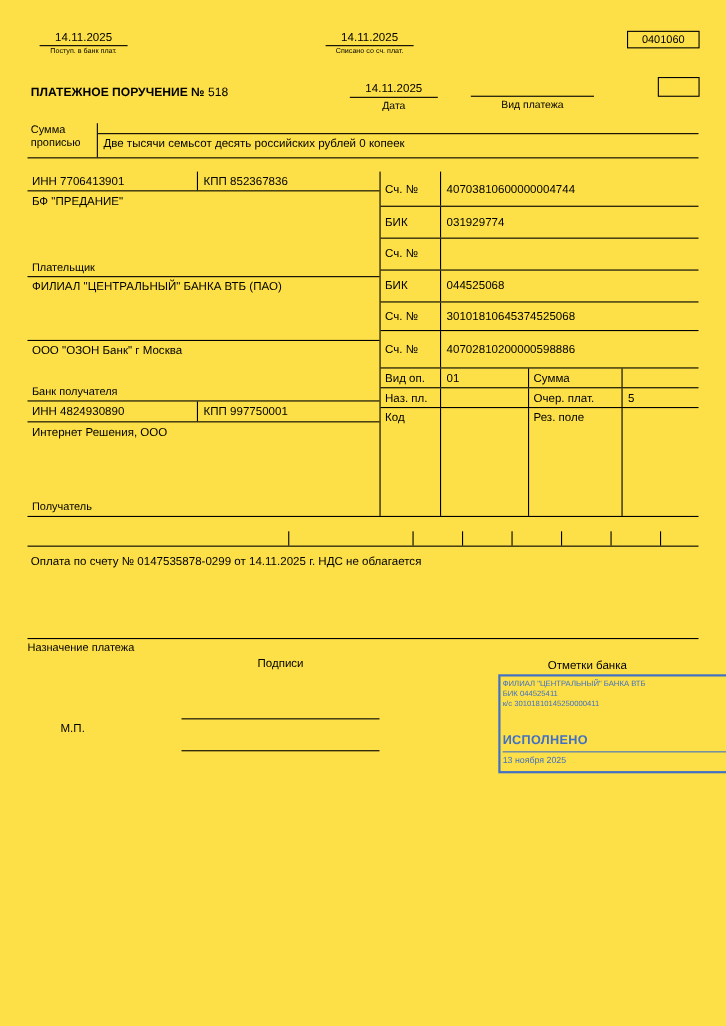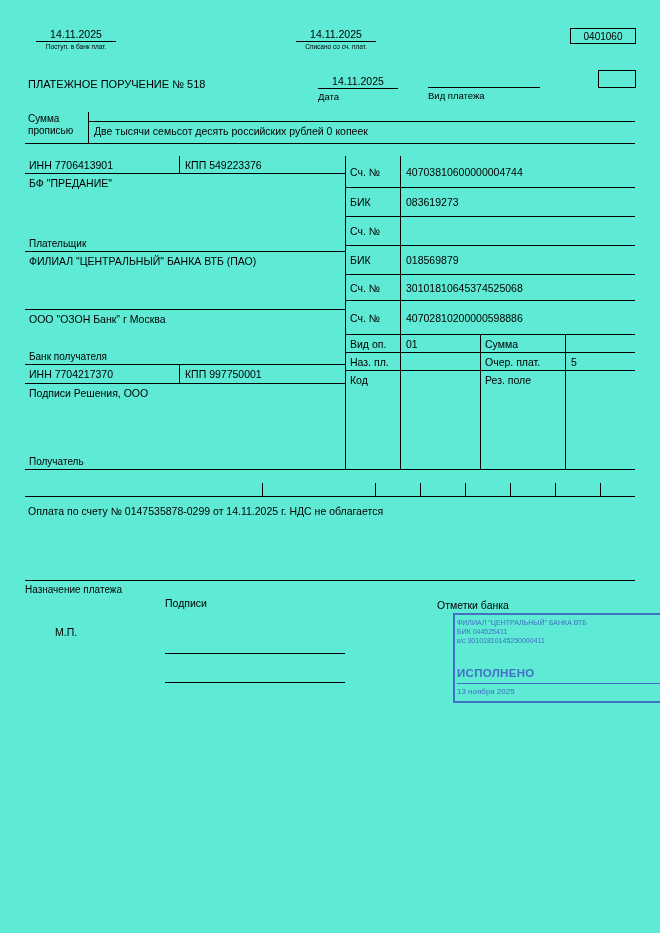--- a/index.html
+++ b/index.html
@@ -1,21 +1,21 @@
 <!DOCTYPE html>
 <html><head>
 <meta charset="utf-8">
 <style>
   *{margin:0;padding:0;box-sizing:border-box}
   body{background:#fff}
-  .page{position:relative;width:660px;height:933px;background:#5eead4;overflow:hidden;
+  .page{position:relative;width:660px;height:933px;background:#fde047;overflow:hidden;
         font-family:"Liberation Sans","DejaVu Sans",sans-serif;color:#000;font-size:10.5px}
   .abs{position:absolute}
-  .bold{font-weight:normal}
-  .center{}
+  .bold{font-weight:bold}
+  .center{text-align:center}
   .tiny{font-size:6.5px;text-align:center;padding-top:1px}
   .small-lbl{font-size:9.5px;padding-top:2px}
   .dateval{border-bottom:1px solid #000;text-align:center;padding-bottom:1px}
   .formcode{width:66px;height:16px;border:1px solid #000;font-size:10px;
             display:flex;align-items:center;justify-content:center}
   .title{font-size:11px}
   .ptype-line{height:13px;border-bottom:1px solid #000}
   .small-box{width:38px;height:18px;border:1px solid #000}
 
   .amount-words{display:flex;height:32px;border-bottom:1px solid #000}
@@ -93,58 +93,58 @@
 
   <div class="abs amount-words" style="left:25px;top:112px;width:610px">
     <div class="aw-label">Сумма прописью</div>
     <div class="aw-value">Две тысячи семьсот десять российских рублей 0 копеек</div>
   </div>
 
   <div class="abs mtable">
     <div class="tleft">
       <div class="lsplit" style="height:18px">
         <div class="lc1">ИНН 7706413901</div>
-        <div class="lc2">КПП 549223376</div>
+        <div class="lc2">КПП 852367836</div>
       </div>
       <div class="lblock" style="height:78px">
         <div>БФ "ПРЕДАНИЕ"</div>
         <div class="lbl">Плательщик</div>
       </div>
       <div class="lblock" style="height:58px">
         <div>ФИЛИАЛ "ЦЕНТРАЛЬНЫЙ" БАНКА ВТБ (ПАО)</div>
       </div>
       <div class="lblock" style="height:55px">
         <div>ООО "ОЗОН Банк" г Москва</div>
         <div class="lbl">Банк получателя</div>
       </div>
       <div class="lsplit" style="height:19px">
-        <div class="lc1">ИНН 7704217370</div>
+        <div class="lc1">ИНН 4824930890</div>
         <div class="lc2">КПП 997750001</div>
       </div>
       <div class="lblock last">
-        <div>Подписи Решения, ООО</div>
+        <div>Интернет Решения, ООО</div>
         <div class="lbl">Получатель</div>
       </div>
     </div>
 
     <div class="tright">
       <div class="rrow" style="height:32px">
         <div class="rlabel">Сч. №</div>
         <div class="rval">40703810600000004744</div>
       </div>
       <div class="rrow" style="height:29px">
         <div class="rlabel">БИК</div>
-        <div class="rval">083619273</div>
+        <div class="rval">031929774</div>
       </div>
       <div class="rrow" style="height:29px">
         <div class="rlabel">Сч. №</div>
       </div>
       <div class="rrow" style="height:29px">
         <div class="rlabel">БИК</div>
-        <div class="rval">018569879</div>
+        <div class="rval">044525068</div>
       </div>
       <div class="rrow" style="height:26px">
         <div class="rlabel">Сч. №</div>
         <div class="rval">30101810645374525068</div>
       </div>
       <div class="rrow" style="height:34px">
         <div class="rlabel">Сч. №</div>
         <div class="rval">40702810200000598886</div>
       </div>
       <div class="rrow r4" style="height:18px">
@@ -179,21 +179,21 @@
   </div>
 
   <div class="abs" style="left:28px;top:505px;width:600px">Оплата по счету № 0147535878-0299 от 14.11.2025 г. НДС не облагается</div>
 
   <div class="abs purpose-underline">
     <div class="lbl">Назначение платежа</div>
   </div>
 
   <div class="abs center" style="left:165px;top:597px;width:180px">Подписи</div>
   <div class="abs center" style="left:437px;top:599px;width:194px">Отметки банка</div>
-  <div class="abs" style="left:55px;top:626px">М.П.</div>
+  <div class="abs" style="left:55px;top:656px">М.П.</div>
   <div class="abs sigline" style="top:653px"></div>
   <div class="abs sigline" style="top:682px"></div>
 
   <div class="abs stamp">
     <div class="s7">ФИЛИАЛ "ЦЕНТРАЛЬНЫЙ" БАНКА ВТБ</div>
     <div class="s7">БИК 044525411</div>
     <div class="s7">к/с 30101810145250000411</div>
     <div class="sstatus">ИСПОЛНЕНО</div>
     <div class="ssep"></div>
     <div class="sdate">13 ноября 2025</div>

